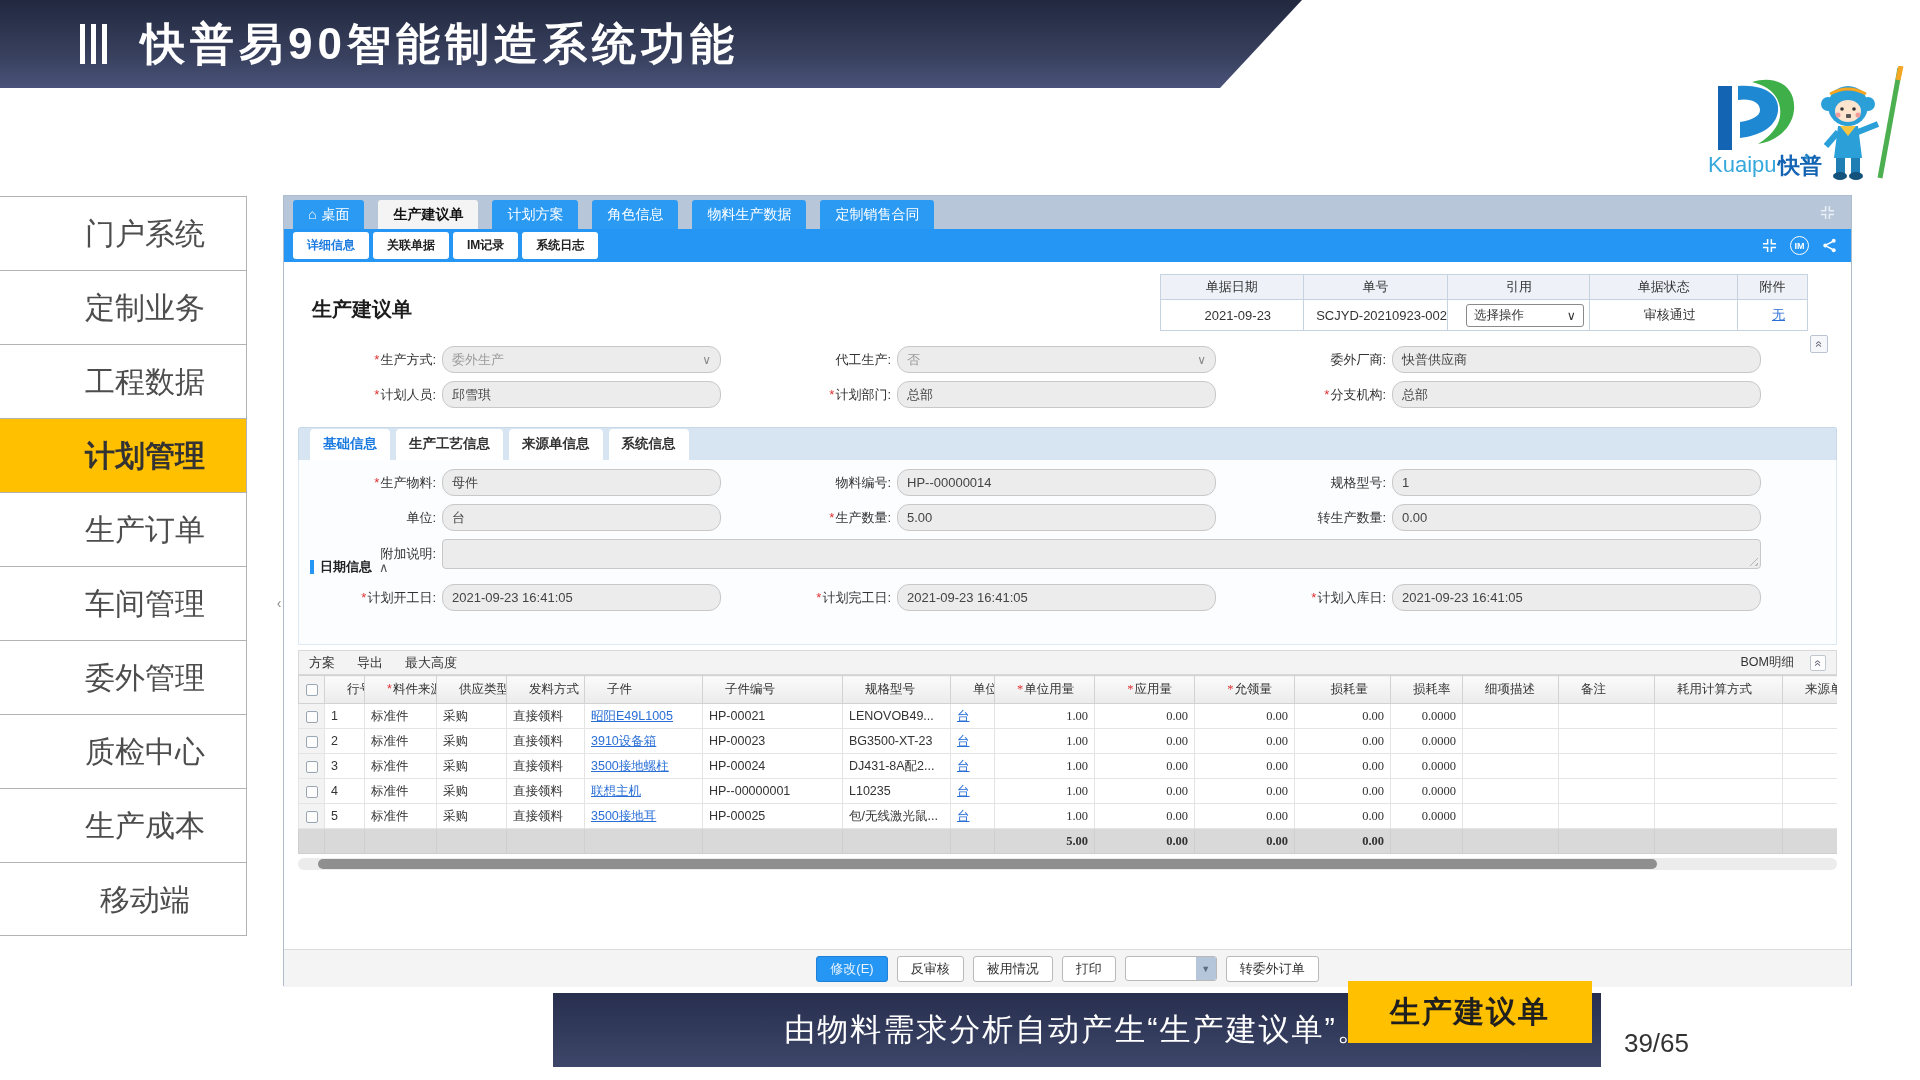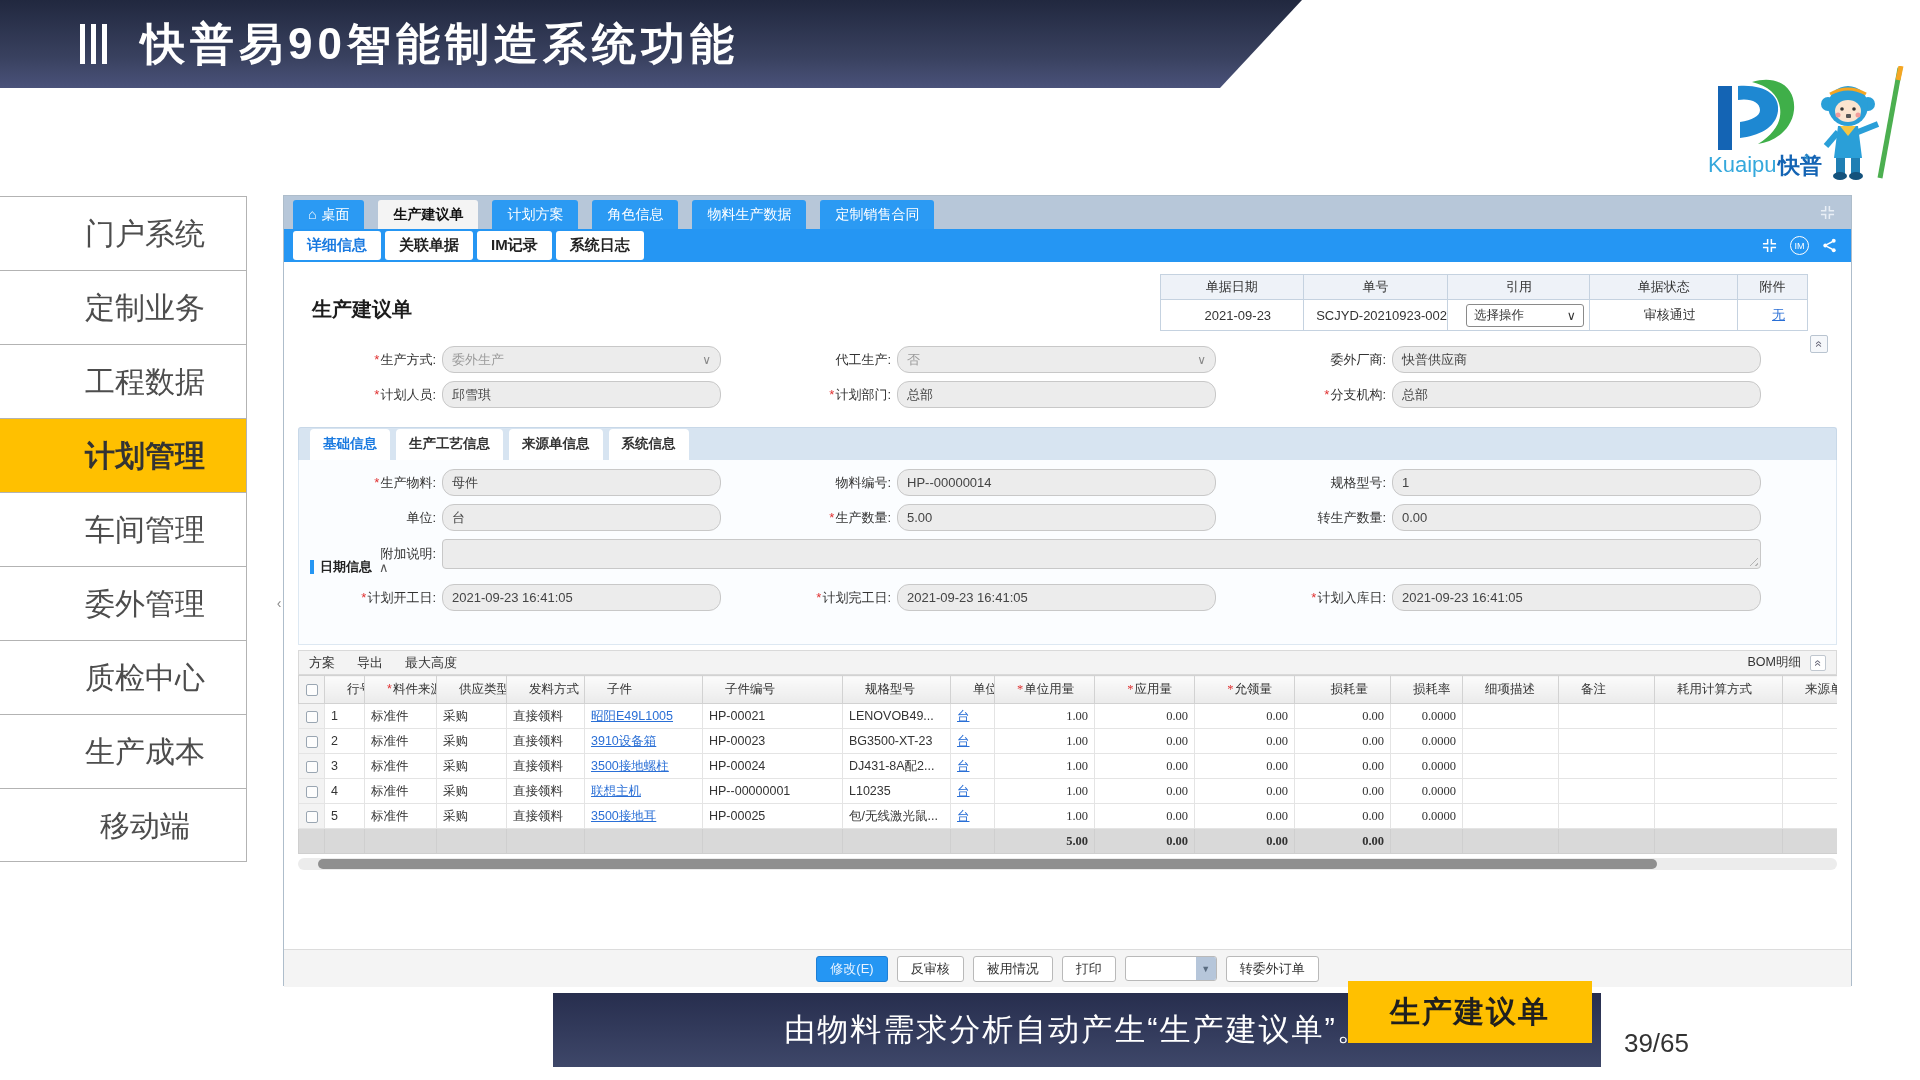--- a/index.html
+++ b/index.html
@@ -36,27 +36,27 @@
   .tabs1 { height:33px; background:#b7c7d9; display:flex; align-items:flex-end;
     padding-left:9px; position:relative; }
   .tab1 { margin-right:14px; padding:0 15px; height:29px; line-height:29px; font-size:14px;
     border-radius:3px 3px 0 0; background:#2b9af3; color:#fff; cursor:pointer; white-space:nowrap; }
   .tab1 .home-glyph { margin-right:5px; font-size:14px; }
   .tab1.active { background:#f4f4f4; color:#111; font-weight:700; }
   .tabs1-right { position:absolute; right:16px; top:9px; color:#e9eff6; cursor:pointer; }
 
   .tabs2 { height:33px; background:#2596f3; display:flex; align-items:center;
     padding-left:9px; position:relative; }
-  .tab2 { background:#fff; border-radius:3px; padding:5px 14px; font-size:15px; font-weight:700;
+  .tab2 { background:#fff; border-radius:3px; padding:5px 14px; font-size:12px; font-weight:700;
     margin-right:4px; color:#222; cursor:pointer; white-space:nowrap; }
   .tab2.active { color:#1a7ae0; }
   .tabs2-right { position:absolute; right:14px; top:0; height:33px; display:flex;
     align-items:center; gap:13px; color:#fff; }
   .im-badge { width:19px; height:19px; border:1.6px solid #fff; border-radius:50%;
-    font-size:9px; font-weight:400; color:#fff; display:flex; align-items:center;
+    font-size:9px; font-weight:700; color:#fff; display:flex; align-items:center;
     justify-content:center; cursor:pointer; }
   .icon-btn { cursor:pointer; display:flex; align-items:center; }
 
   .content { position:relative; height:725px; background:#fff; overflow:hidden; }
   .form-title { position:absolute; left:28px; top:34px; font-size:20px; font-weight:700; color:#1c1c1c; }
 
   
   .doc-table { position:absolute; left:876px; top:12px; width:648px; border-collapse:collapse; }
   .doc-table th { background:#eef2f8; font-weight:400; font-size:13px; color:#333;
     border:1px solid #c5d2e0; height:25px; }
@@ -103,21 +103,21 @@
     font-size:13px; font-weight:700; color:#222; }
   .date-hd .bar { width:4px; height:14px; background:#2596f3; margin-right:6px; }
   .date-hd .arrow { margin-left:7px; font-weight:400; color:#555; cursor:pointer; }
   .date-rows { position:absolute; left:20px; top:322px; right:52px; }
 
   
   .grid-toolbar { position:absolute; left:14px; right:14px; top:388px; height:25px;
     background:#f3f3f3; border:1px solid #d9d9d9; display:flex; align-items:center;
     padding:0 10px; font-size:13px; color:#333; }
   .gt-item { margin-right:22px; cursor:pointer; }
-  .gt-right { margin-left:auto; display:flex; align-items:center; gap:9px; font-size:12.5px; color:#333; }
+  .gt-right { margin-left:auto; display:flex; align-items:center; gap:16px; font-size:12.5px; color:#333; }
   .mini-collapse { width:16px; height:16px; border:1px solid #c0c7cf; background:#fff; color:#667;
     display:flex; align-items:center; justify-content:center; cursor:pointer; border-radius:2px; }
   .grid-wrap { position:absolute; left:14px; right:14px; top:413px; height:179px; overflow:hidden; }
   table.bom { border-collapse:collapse; table-layout:fixed; width:1584px; background:#fff; }
   table.bom th { background:linear-gradient(180deg,#fbfbfb,#ebebeb); border:1px solid #d2d2d2;
     height:28px; font-size:12.5px; font-weight:400; color:#333; text-align:left; padding:0 22px;
     white-space:nowrap; overflow:hidden; }
   table.bom td { border:1px solid #e4e4e4; height:25px; font-size:12.5px; color:#333;
     padding:0 6px; white-space:nowrap; overflow:hidden; background:#fff; }
   table.bom td.num, table.bom th.num { text-align:right;font-family:Liberation Serif, serif; }
@@ -199,20 +199,21 @@
         <ellipse cx="156" cy="110" rx="7" ry="4" fill="#14527c"></ellipse>
       </g>
     </svg>
   </div>
 
   <div class="sidebar">
     <div class="side-item">门户系统</div>
     <div class="side-item">定制业务</div>
     <div class="side-item">工程数据</div>
     <div class="side-item active">计划管理</div>
+    <div class="side-item">生产订单</div>
     <div class="side-item">车间管理</div>
     <div class="side-item">委外管理</div>
     <div class="side-item">质检中心</div>
     <div class="side-item">生产成本</div>
     <div class="side-item">移动端</div>
   </div>
 
   <div class="panel">
     <div class="panel-handle">‹</div>
 

